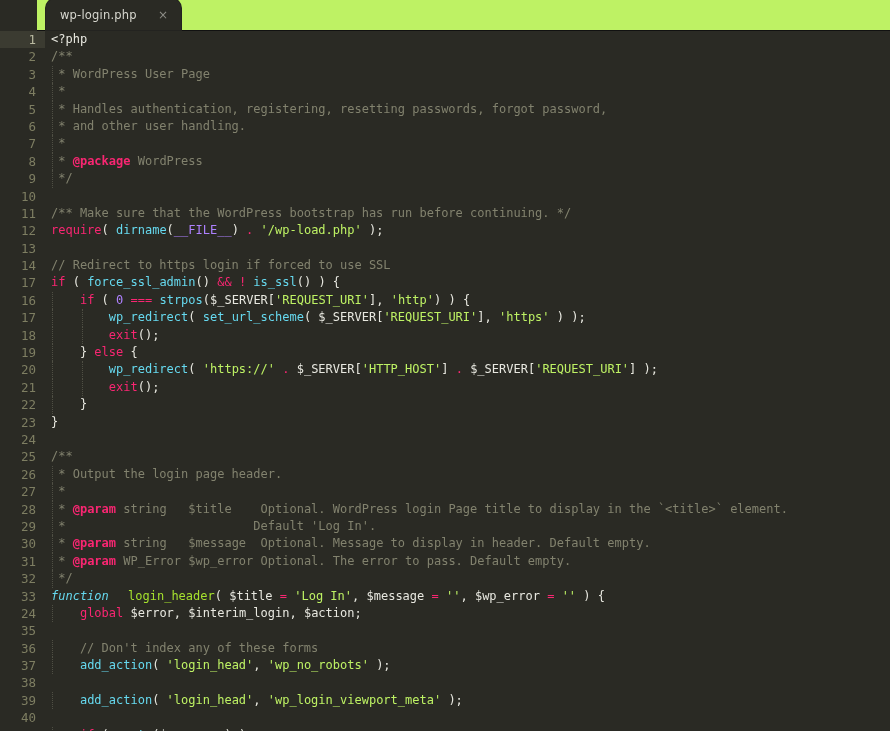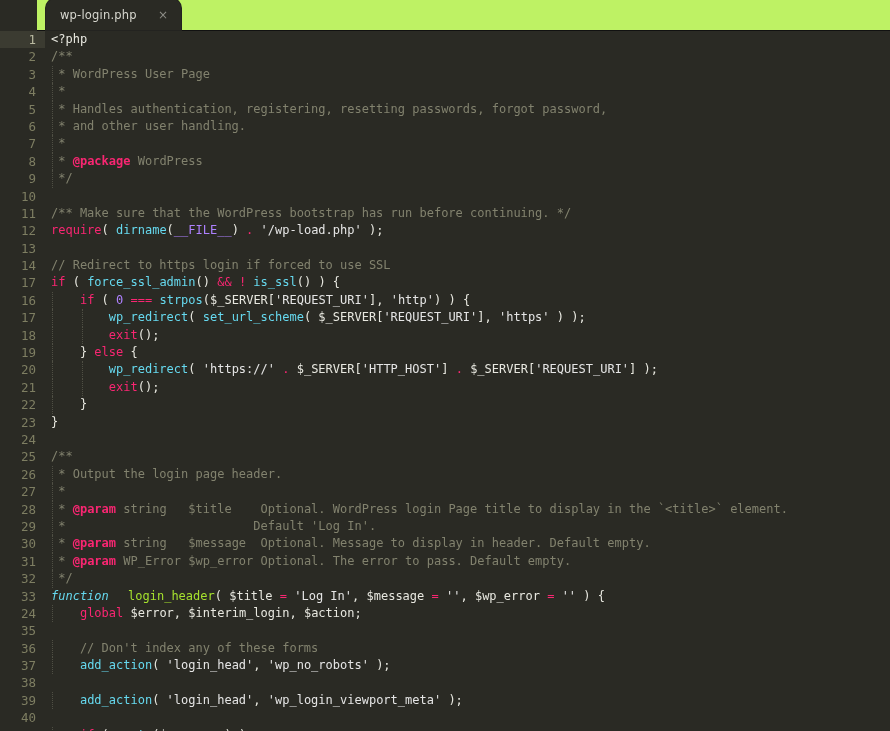--- a/index.html
+++ b/index.html
@@ -86,21 +86,21 @@
   .cline{ height:17.4px; line-height:17.4px; white-space:pre; }
 
   
   .t-plain { color:#e8e8e0; }
   .t-com   { color:#82826e; }
   .t-doc   { color:#f92672; font-weight:bold; }
   .t-kw    { color:#f92672; }
   .t-kwi   { color:#66d9ef; font-style:italic; }
   .t-fn    { color:#66d9ef;text-align:right; }
   .t-fndef { color:#a6e22e;margin-left:12px; }
-  .t-str   { color:#e5e5e5; }
+  .t-str   { color:#bef264; }
   .t-num   { color:#ae81ff; }
   .t-const { color:#ae81ff;margin-top:12px; }
   .t-var   { color:#e8e8e0; }
   .t-op    { color:#f92672; }
 </style>
 </head>
 <body>
 
 <div id="tabbar">
   <div class="tab">

